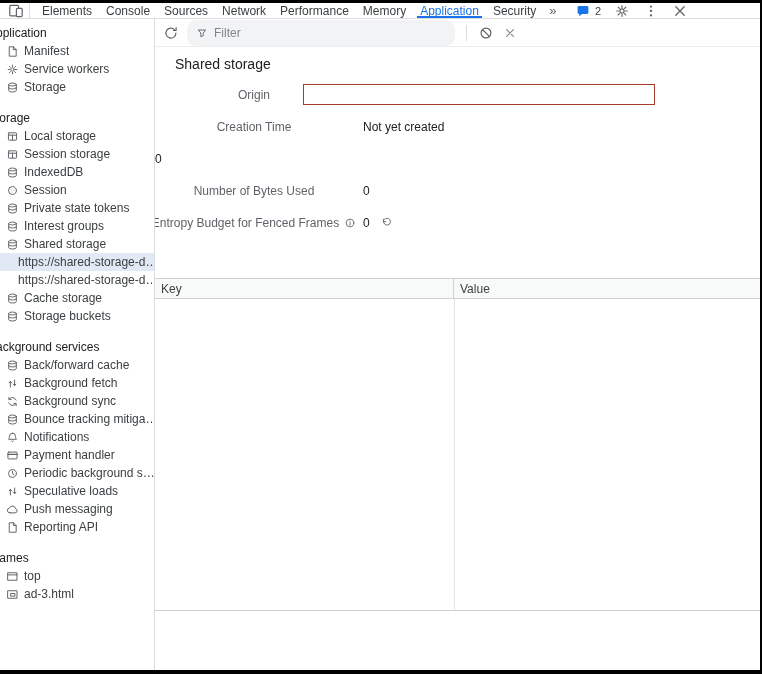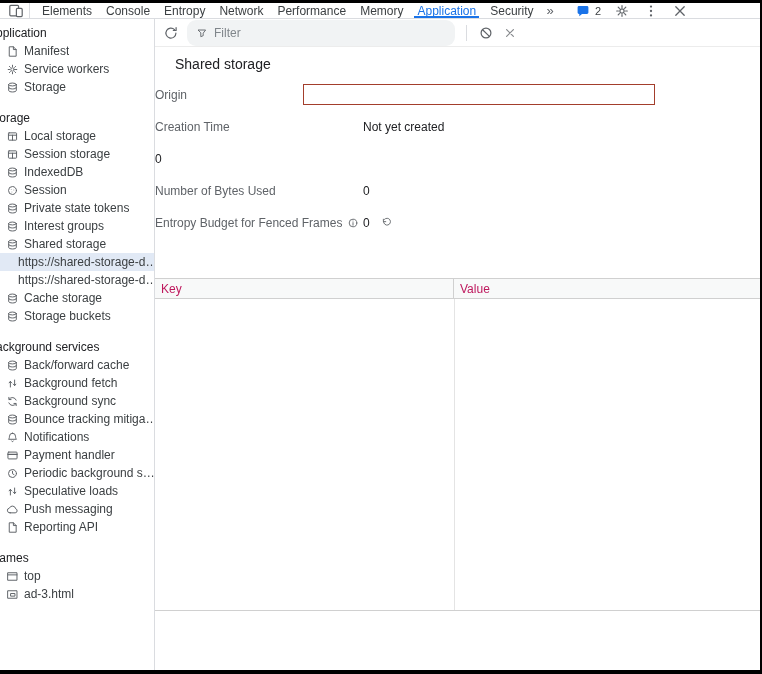--- a/index.html
+++ b/index.html
@@ -51,29 +51,29 @@
     width:268px; height:26px; border-radius:9px; background:#f1f3f4;
     display:flex; align-items:center; gap:6px; padding:0 9px; color:#80868b;
   }
   .tb-sep2{ width:1px; height:16px; background:#dadce0; margin:0 3px; }
   .dim{ opacity:.75; }
   .content{ flex:1; position:relative; overflow:hidden; }
   .page-title{ font-size:14px; color:#202124; margin:9px 0 0 20px; height:17px; }
   .fields{ margin-top:13px; }
   .frow{ position:relative; display:flex; align-items:center; height:18px; margin-bottom:14px; }
   .flabel{
-    width:208px; flex:none; display:flex; justify-content:flex-start; align-items:center;
+    width:208px; flex:none; display:flex; justify-content:center; align-items:center;
     gap:5px; padding-right:10px; color:#5f6368; white-space:nowrap;
   }
   .fvalue{ color:#202124; display:flex; align-items:center; gap:10px; white-space:nowrap; }
   .hlbox{ position:absolute; left:148px; top:-2px; width:352px; height:21px; border:1.5px solid #a33e2c; pointer-events:none; }
   .ico12{ width:12px; height:12px; display:inline-flex; flex:none; }
   
   .grid{ margin-top:46px; border-top:1px solid #d0d0d0; }
-  .grid-header{ display:flex; height:20px; align-items:center; background:#f8f9f9; border-bottom:1px solid #d0d0d0; color:#be185d; }
+  .grid-header{ display:flex; height:20px; align-items:center; background:#f8f9f9; border-bottom:1px solid #d0d0d0; color:#404040; }
   .gh{ padding:0 6px; height:100%; display:flex; align-items:center; }
   .gh.key{ width:299px; flex:none; border-right:1px solid #d0d0d0; }
   .gh.val{ flex:1; }
   .grid-body{ height:312px; border-bottom:1px solid #d0d0d0; position:relative; background:#fff; }
   .grid-body::after{ content:""; position:absolute; left:299px; top:0; bottom:0; width:1px; background:#e4e4e4; }
 </style>
 </head>
 <body>
 
 <div class="window">
@@ -81,21 +81,21 @@
   <div class="tabbar">
     <span class="tb-icon">
         <svg viewBox="0 0 16 16" width="100%" height="100%" fill="none" stroke="#5f6368" stroke-width="1.2" stroke-linecap="round" stroke-linejoin="round">
           <rect x="1.8" y="2.4" width="8.8" height="10.4" rx="1"></rect>
           <rect x="8.4" y="5.4" width="5.8" height="8.2" rx="1" fill="#fff"></rect>
         </svg>
       </span>
     <span class="tb-sep"></span>
     <div class="tab">Elements</div>
     <div class="tab">Console</div>
-    <div class="tab">Entropy</div>
+    <div class="tab">Sources</div>
     <div class="tab">Network</div>
     <div class="tab">Performance</div>
     <div class="tab">Memory</div>
     <div class="tab active">Application</div>
     <div class="tab">Security</div>
     <div class="tab more">»</div>
     <div class="tabbar-right">
       <div class="badge-group">
         <span class="tb-icon">
             <svg viewBox="0 0 16 16" width="100%" height="100%" fill="none" stroke="#5f6368" stroke-width="1.2" stroke-linecap="round" stroke-linejoin="round">

